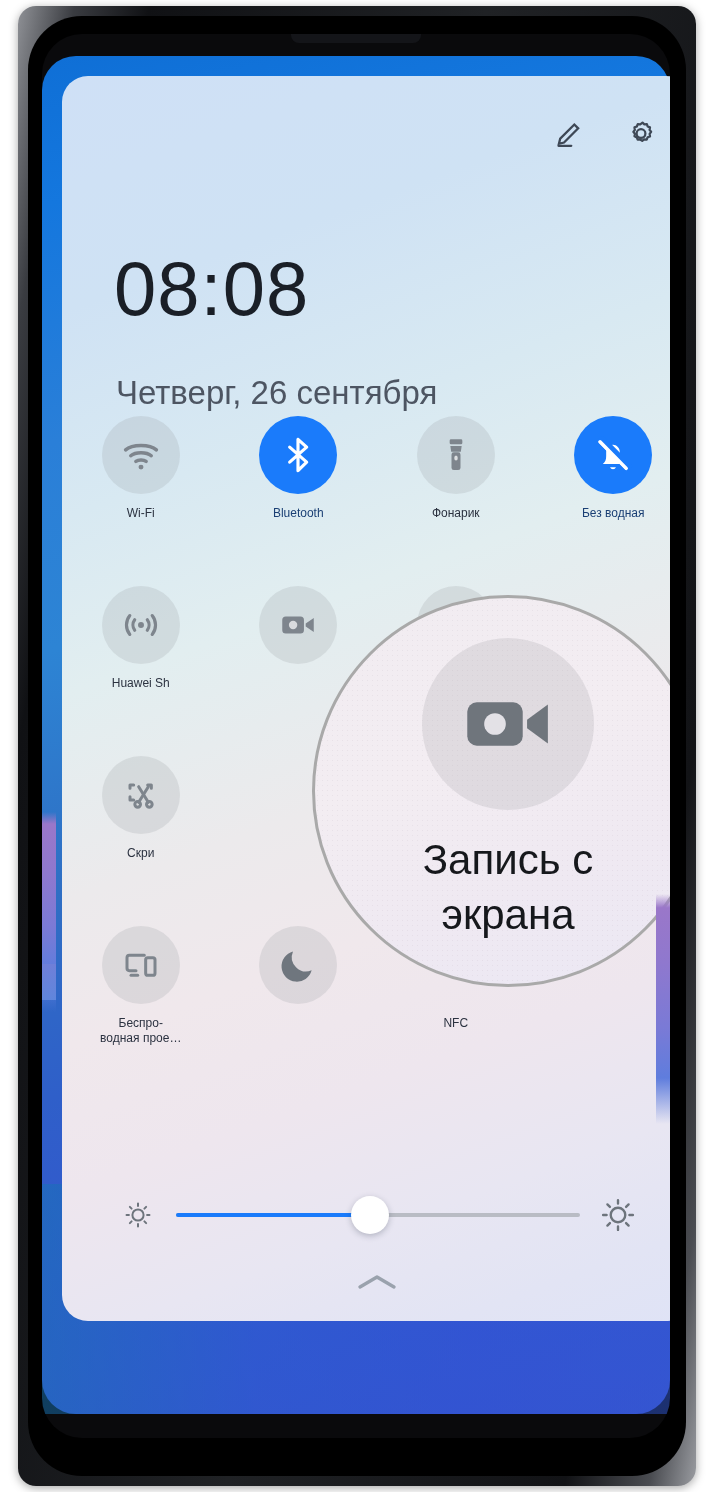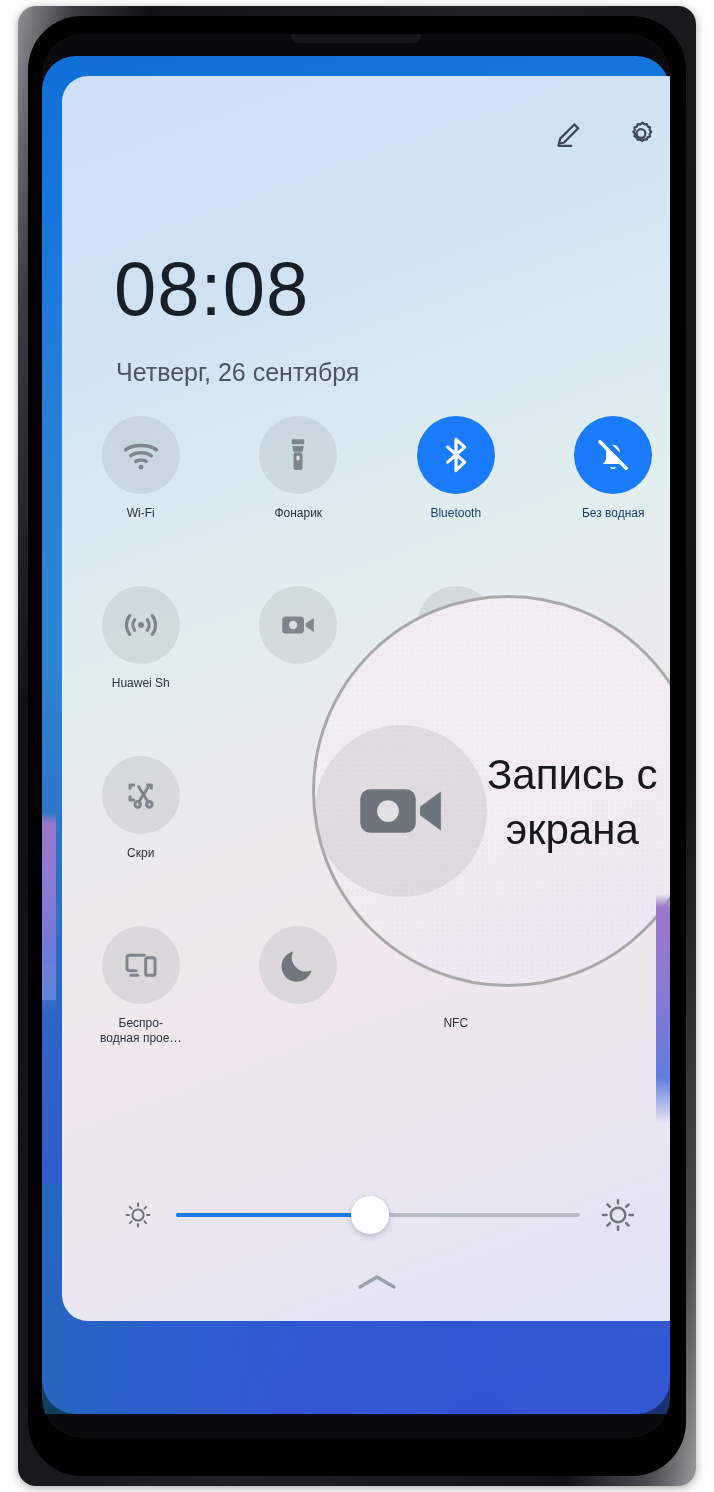--- a/index.html
+++ b/index.html
@@ -160,22 +160,22 @@
     font-size: 76px;
     line-height: 1;
     letter-spacing: 1px;
     color: #1a1f27;
     font-weight: 400;
     z-index: 6;
   }
   .date {
     position: absolute;
     left: 54px;
-    top: 282px;
-    font-size: 25px;
+    top: 298px;
+    font-size: 33px;
     color: #4d5562;
     z-index: 6;
   }
 
   
   .grid {
     position: absolute;
     left: 0;
     top: 340px;
     width: 630px;
@@ -275,21 +275,21 @@
     left: 270px;       
     top: 561px;
     width: 392px;
     height: 392px;
     border-radius: 50%;
     background: linear-gradient(160deg,#f1ecf1 0%, #f3edf2 40%, #efe9f2 70%, #ebe8f4 100%);
     border: 3px solid #a9a9a9;
     box-sizing: border-box;
     z-index: 20;
     display: flex;
-    flex-direction: row;
+    flex-direction: column;
     align-items: center;
     overflow: hidden;
   }
   .magnifier::before {
     content:"";
     position:absolute; inset:0;
     background-image: radial-gradient(rgba(150,130,150,.10) 0.7px, transparent 0.8px);
     background-size: 5px 5px;
     pointer-events:none;
   }
@@ -354,38 +354,38 @@
                   <path d="M3.6 9.2 C7.2 6.0 16.8 6.0 20.4 9.2"></path>
                   <path d="M6.4 12.4 C9.0 10.2 15.0 10.2 17.6 12.4"></path>
                   <path d="M9.2 15.5 C10.6 14.4 13.4 14.4 14.8 15.5"></path>
                   <circle cx="12" cy="18.6" r="1.35" fill="#7e858d" stroke="none"></circle>
                 </svg>
               </div>
               <div class="tile-label">Wi-Fi</div>
             </div>
 
             <div class="tile">
+              <div class="tile-circle on">
+                <svg width="40" height="40" viewBox="0 0 24 24" fill="none" stroke="#ffffff" stroke-width="1.9" stroke-linejoin="round" stroke-linecap="round">
+                  <path d="M12 2.6 L12 21.4 L17.2 16.3 L7 7.3 M7 16.3 L17.2 7.3 L12 2.6"></path>
+                </svg>
+              </div>
+              <div class="tile-label on">Bluetooth</div>
+            </div>
+
+            <div class="tile">
               <div class="tile-circle">
                 <svg width="40" height="40" viewBox="0 0 24 24" fill="#7e858d">
                   <rect x="8.2" y="2.6" width="7.6" height="3.0" rx="0.8"></rect>
                   <path d="M8.6 6.6 h6.8 l-.5 3.4 h-5.8 Z"></path>
                   <rect x="9.3" y="10.4" width="5.4" height="10.6" rx="1.4"></rect>
                   <ellipse cx="12" cy="13.8" rx="1.05" ry="1.5" fill="#dddfe1"></ellipse>
                 </svg>
               </div>
               <div class="tile-label">Фонарик</div>
-            </div>
-
-            <div class="tile">
-              <div class="tile-circle on">
-                <svg width="40" height="40" viewBox="0 0 24 24" fill="none" stroke="#ffffff" stroke-width="1.9" stroke-linejoin="round" stroke-linecap="round">
-                  <path d="M12 2.6 L12 21.4 L17.2 16.3 L7 7.3 M7 16.3 L17.2 7.3 L12 2.6"></path>
-                </svg>
-              </div>
-              <div class="tile-label on">Bluetooth</div>
             </div>
 
             <div class="tile">
               <div class="tile-circle on">
                 <svg width="42" height="42" viewBox="0 0 24 24" fill="none" stroke="#ffffff" stroke-width="1.8" stroke-linecap="round" stroke-linejoin="round">
                   <path d="M6.2 17.2 h11.6 c-1.5 -1.3 -1.9 -2.6 -1.9 -4.6 v-2.2 c0 -2.4 -1.8 -4.3 -3.9 -4.3 s-3.9 1.9 -3.9 4.3 v2.2 c0 2.0 -.4 3.3 -1.9 4.6 Z" fill="#ffffff" stroke="none"></path>
                   <path d="M10.3 19.0 a1.85 1.85 0 0 0 3.4 0" fill="#ffffff" stroke="none"></path>
                   <path d="M4.6 4.4 L19.6 19.6" stroke="#ffffff" stroke-width="2.0"></path>
                   <path d="M4.6 4.4 L19.6 19.6" stroke="#1a7bfb" stroke-width="4.2" transform="translate(1.1,-1.1)"></path>
                   <path d="M4.6 4.4 L19.6 19.6" stroke="#ffffff" stroke-width="1.9"></path>

